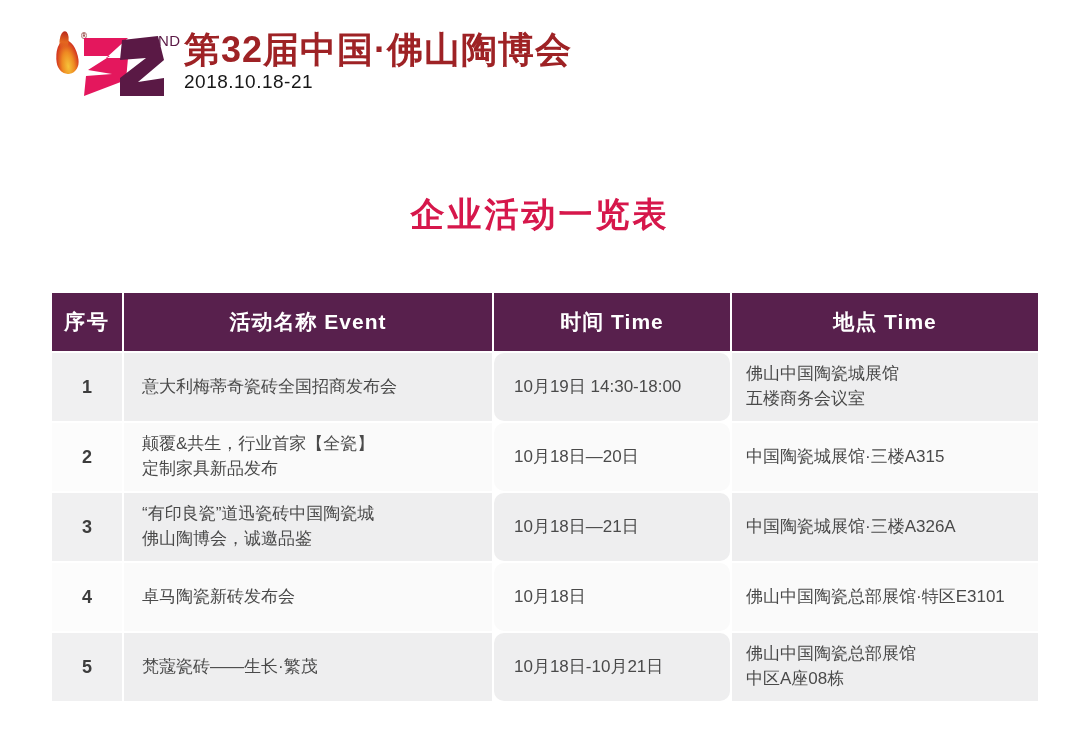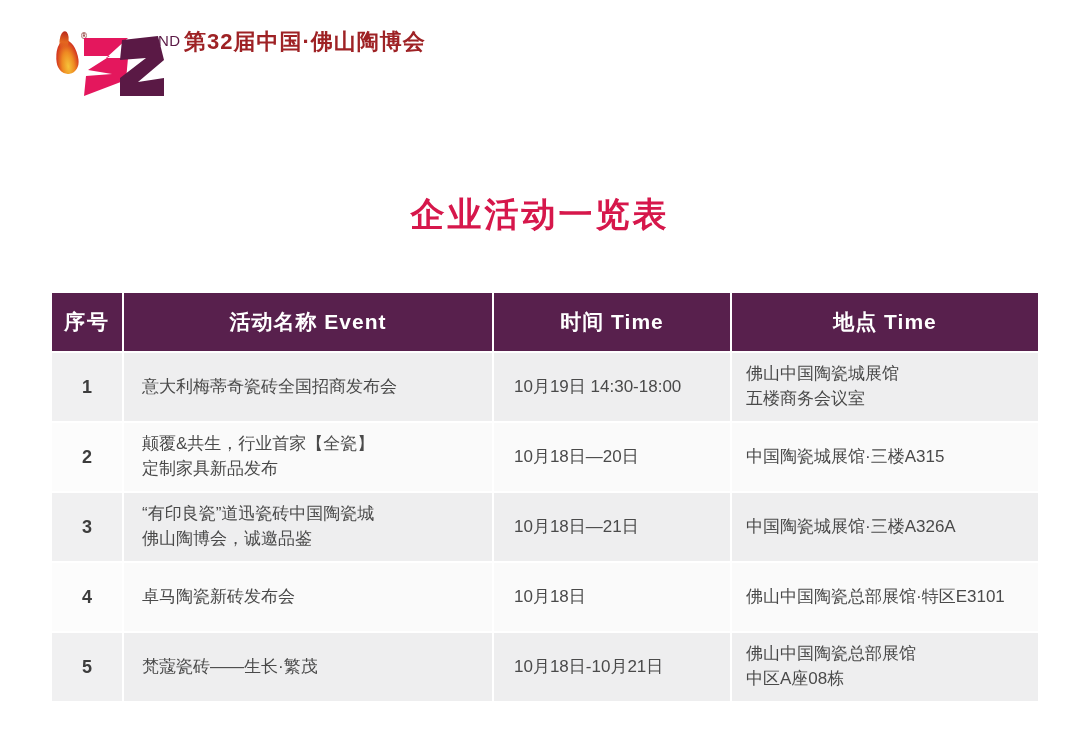--- a/index.html
+++ b/index.html
@@ -80,21 +80,21 @@
     font-size: 15px;
     font-weight: normal;
     color: #5a1945;
     letter-spacing: 0.5px;
   }
   .logo-text {
     margin-left: 8px;
     padding-top: 2px;
   }
   .cn-title {
-    font-size: 22px;
+    font-size: 36px;
     font-weight: bold;
     color: #9e2225;
     letter-spacing: 1px;
     line-height: 1.1;
     white-space: nowrap;
   }
   .en-title {
     font-size: 22px;
     font-weight: bold;
     color: #161616;
@@ -169,21 +169,21 @@
   tbody tr.row-shaded td.cell-no { background: #f0f0f1; }
   tbody tr.row-plain  td.cell-no { background: #fcfcfc; }
 
   td.cell-no {
     text-align: center;
     font-weight: bold;
     font-size: 18px;
     color: #3d3d3d;
   }
   td.cell-event { padding-left: 18px; }
-  td.cell-time  { padding-left: 20px; }
+  td.cell-time  { padding-left: 20px; border-radius: 10px; }
   td.cell-venue { padding-left: 14px; }
 
   .cell-line { display: block; white-space: nowrap; }
 </style>
 </head>
 <body>
 
 <div class="header">
   <div class="logo-mark">
     <div class="flame-wrap">
@@ -193,20 +193,21 @@
     <svg class="digit3" viewBox="0 0 48 62">
       <polygon points="2,2 46,2 24,22 46,22 44,44 2,60 4,40 30,38 6,34 28,20 2,20" fill="#e4175d"></polygon>
     </svg>
     <svg class="digit2" viewBox="0 0 48 62">
       <polygon points="4,4 40,0 46,24 20,46 46,42 46,60 2,60 2,42 28,22 2,24" fill="#5a1945"></polygon>
     </svg>
     <span class="nd">ND</span>
   </div>
   <div class="logo-text">
     <div class="cn-title">第32届中国·佛山陶博会</div>
+    <div class="date-line">2018.10.18-21</div>
   </div>
 </div>
 
 <div class="page-title">企业活动一览表</div>
 
 <div class="table-wrap">
   <table class="evt-table">
     <colgroup>
       <col class="col-no">
         <col class="col-event">

